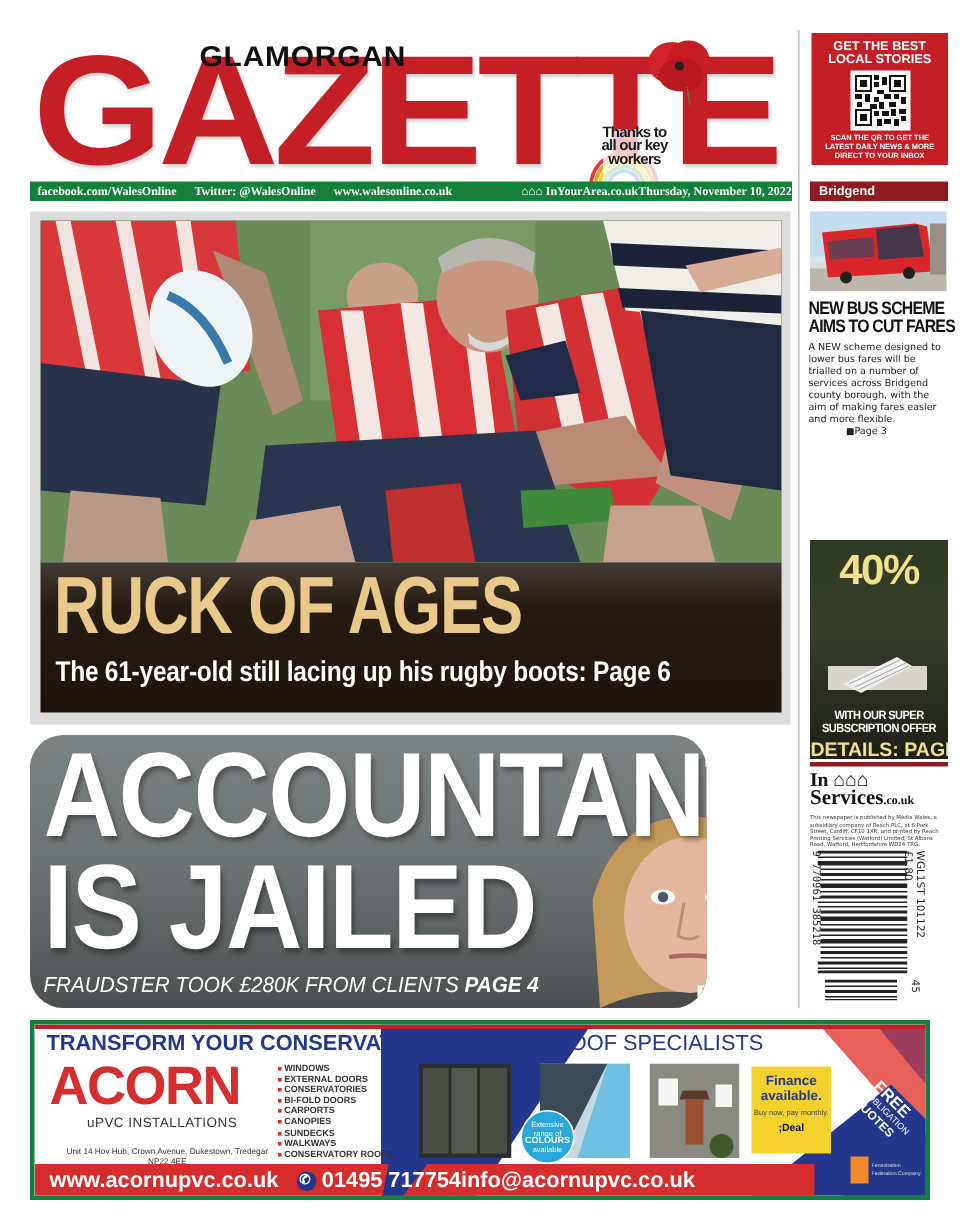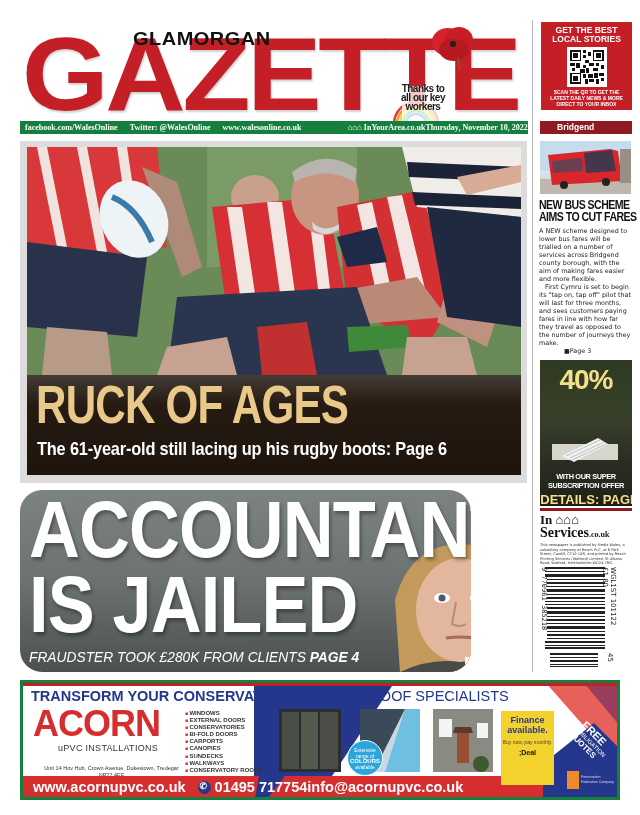--- a/index.html
+++ b/index.html
@@ -20,21 +20,21 @@
   .infobar .iya { margin-left: 34px; margin-right: 0; }
   .infobar .date { margin-left: auto; margin-right: 10px; }
   .infobar .price { margin-right: 0; }
   .vrule { position: absolute; left: 532px; top: 20px; width: 1px; height: 652px; background: #bbb; }
   .qr-box { position: absolute; left: 541px; top: 22px; width: 91px; height: 88px; background: #c41f26; color: #fff; text-align: center; }
   .qr-box .qr-title { font-family: "Liberation Sans", sans-serif; font-weight: 900; font-size: 8.5px; line-height: 9px; padding-top: 4px; }
   .qr-code { width: 40px; height: 40px; margin: 3px auto 2px; background: #fff; padding: 3px; }
   .qr-code svg { width: 34px; height: 34px; display: block; }
   .qr-box .qr-note { font-size: 5px; line-height: 6px; font-weight: bold; padding: 0 3px; }
 
-  .section-tag { position: absolute; left: 540px; top: 121px; width: 92px; height: 13px; background: #8f1a22; color: #fff; font-family: "Liberation Sans", sans-serif; font-weight: bold; font-size: 8.5px; line-height: 13px; padding-left: 17px; }
+  .section-tag { position: absolute; left: 540px; top: 121px; width: 92px; height: 13px; background: #8f1a22; color: #fff; font-family: "Liberation Sans", sans-serif; font-weight: bold; font-size: 8.5px; line-height: 13px; padding-left: 6px; }
   .bus-photo { position: absolute; left: 540px; top: 141px; width: 91px; height: 53px; overflow: hidden; background: linear-gradient(180deg,#b9d3e6 0%,#dbe8f0 55%,#c9c2b6 100%); }
   .bus-story-head { position: absolute; left: 539px; top: 199px; width: 94px; font-family: "Liberation Sans", sans-serif; font-weight: 900; font-size: 12px; line-height: 12px; color: #111; letter-spacing: -0.6px; transform: scaleX(0.88); transform-origin: left; white-space: nowrap; }
   .bus-story-body { position: absolute; left: 539px; top: 227px; width: 94px; font-family: "DejaVu Sans", sans-serif; font-size: 6.4px; line-height: 8px; color: #222; }
   .bus-story-body p { margin: 0; }
   .bus-story-body p.indent { text-indent: 6px; }
   .bus-story-body .pg { font-weight: normal; padding-left: 25px; }
   .bus-story-body .pg::before { content: "■"; font-size: 6px; }
 
   .save-box { position: absolute; left: 540px; top: 360px; width: 92px; height: 146px; background: linear-gradient(180deg,#2f3a22 0%,#38402a 40%,#2a2e22 70%,#1e2018 100%); text-align: center; overflow: hidden; }
   .save-box .save-big { font-family: "Liberation Sans", sans-serif; font-weight: 900; font-size: 28px; line-height: 27px; color: #f2e08a; padding-top: 6px; letter-spacing: -1px; }
@@ -77,21 +77,21 @@
   .ad-headline .light { font-weight: normal; }
   .ad-blue-shape { position: absolute; left: 231px; top: 0; width: 380px; height: 120px; }
   .acorn-logo { position: absolute; left: 10px; top: 23px; font-family: "Liberation Sans", sans-serif; font-weight: 900; font-size: 36px; line-height: 36px; color: #d62d2f; letter-spacing: -1px; }
   .acorn-sub { position: absolute; left: 35px; top: 60px; font-family: "Liberation Sans", sans-serif; font-size: 9px; color: #333; letter-spacing: 0.3px; }
   .acorn-addr { position: absolute; left: 16px; top: 82px; width: 145px; font-family: "Liberation Sans", sans-serif; font-size: 5.5px; line-height: 7px; color: #333; text-align: center; }
   .services { position: absolute; left: 162px; top: 27px; list-style: none; font-family: "Liberation Sans", sans-serif; font-weight: bold; font-size: 6px; line-height: 7.1px; color: #333; }
   .services li::before { content: "■ "; color: #d62d2f; font-size: 5px; }
   .ad-photo { position: absolute; top: 26px; height: 63px; }
   .colours-badge { position: absolute; left: 324px; top: 57px; width: 36px; height: 36px; border-radius: 50%; background: #2aa6da; border: 1.5px solid #fff; color: #fff; font-family: "Liberation Sans", sans-serif; font-size: 5px; line-height: 5.5px; text-align: center; padding-top: 7px; z-index: 4; }
   .colours-badge b { font-size: 6px; }
-  .finance-box { position: absolute; left: 478px; top: 28px; width: 53px; height: 74px; background: #f4d22e; text-align: center; font-family: "Liberation Sans", sans-serif; z-index: 4; }
+  .finance-box { position: absolute; left: 478px; top: 28px; width: 53px; height: 58px; background: #f4d22e; text-align: center; font-family: "Liberation Sans", sans-serif; z-index: 4; }
   .finance-box .f1 { font-weight: 900; font-size: 9px; line-height: 10px; color: #24378c; padding-top: 4px; }
   .finance-box .f2 { font-size: 5px; line-height: 6px; color: #444; margin-top: 4px; }
   .finance-box .f3 { font-weight: 900; font-size: 7px; color: #111; margin-top: 4px; }
   .free-quotes { position: absolute; left: 550px; top: 22px; transform: rotate(45deg); transform-origin: left top; font-family: "Liberation Sans", sans-serif; text-align: center; color: #fff; z-index: 5; width: 70px; }
   .free-quotes .fq1 { font-weight: 900; font-size: 11px; line-height: 11px; }
   .free-quotes .fq2 { font-size: 6px; line-height: 7px; }
   .free-quotes .fq3 { font-weight: 900; font-size: 8px; line-height: 8px; }
   .ffc-logo { position: absolute; left: 544px; top: 88px; width: 12px; height: 18px; background: #f08a2c; z-index: 4; }
   .ffc-text { position: absolute; left: 558px; top: 92px; font-size: 3.5px; line-height: 4.5px; color: #d8d8f0; font-family: "Liberation Sans", sans-serif; z-index: 4; }
   .ad-footer { position: absolute; left: 0; top: 93px; width: 600px; height: 22px; z-index: 3; }
@@ -163,21 +163,20 @@
     <circle cx="66" cy="41" r="4" fill="#222"></circle>
     <rect x="80" y="8" width="11" height="34" fill="#9a8f84"></rect>
   </svg>
 </div>
 <div class="bus-story-head">
   <div>NEW BUS SCHEME</div>
   <div>AIMS TO CUT FARES</div>
 </div>
 <div class="bus-story-body">
   <p>A NEW scheme designed to lower bus fares will be trialled on a number of services across Bridgend county borough, with the aim of making fares easier and more flexible.</p>
-  <p class="indent">First Cymru is set to begin its "tap on, tap off" pilot that will last for three months, and sees customers paying fares in line with how far they travel as opposed to the number of journeys they make.</p>
   <p class="pg">Page 3</p>
 </div>
 
 <div class="save-box">
   <div class="save-big">40%</div>
   <svg class="paper" viewBox="0 0 66 30">
     <rect x="0" y="8" width="66" height="16" fill="#d8d6cc"></rect>
     <path d="M10 20 L46 2 L56 8 L22 26 Z" fill="#f2f2f2"></path>
     <path d="M14 20 L48 4" stroke="#999" stroke-width="0.6"></path>
     <path d="M18 22 L52 6" stroke="#999" stroke-width="0.6"></path>

